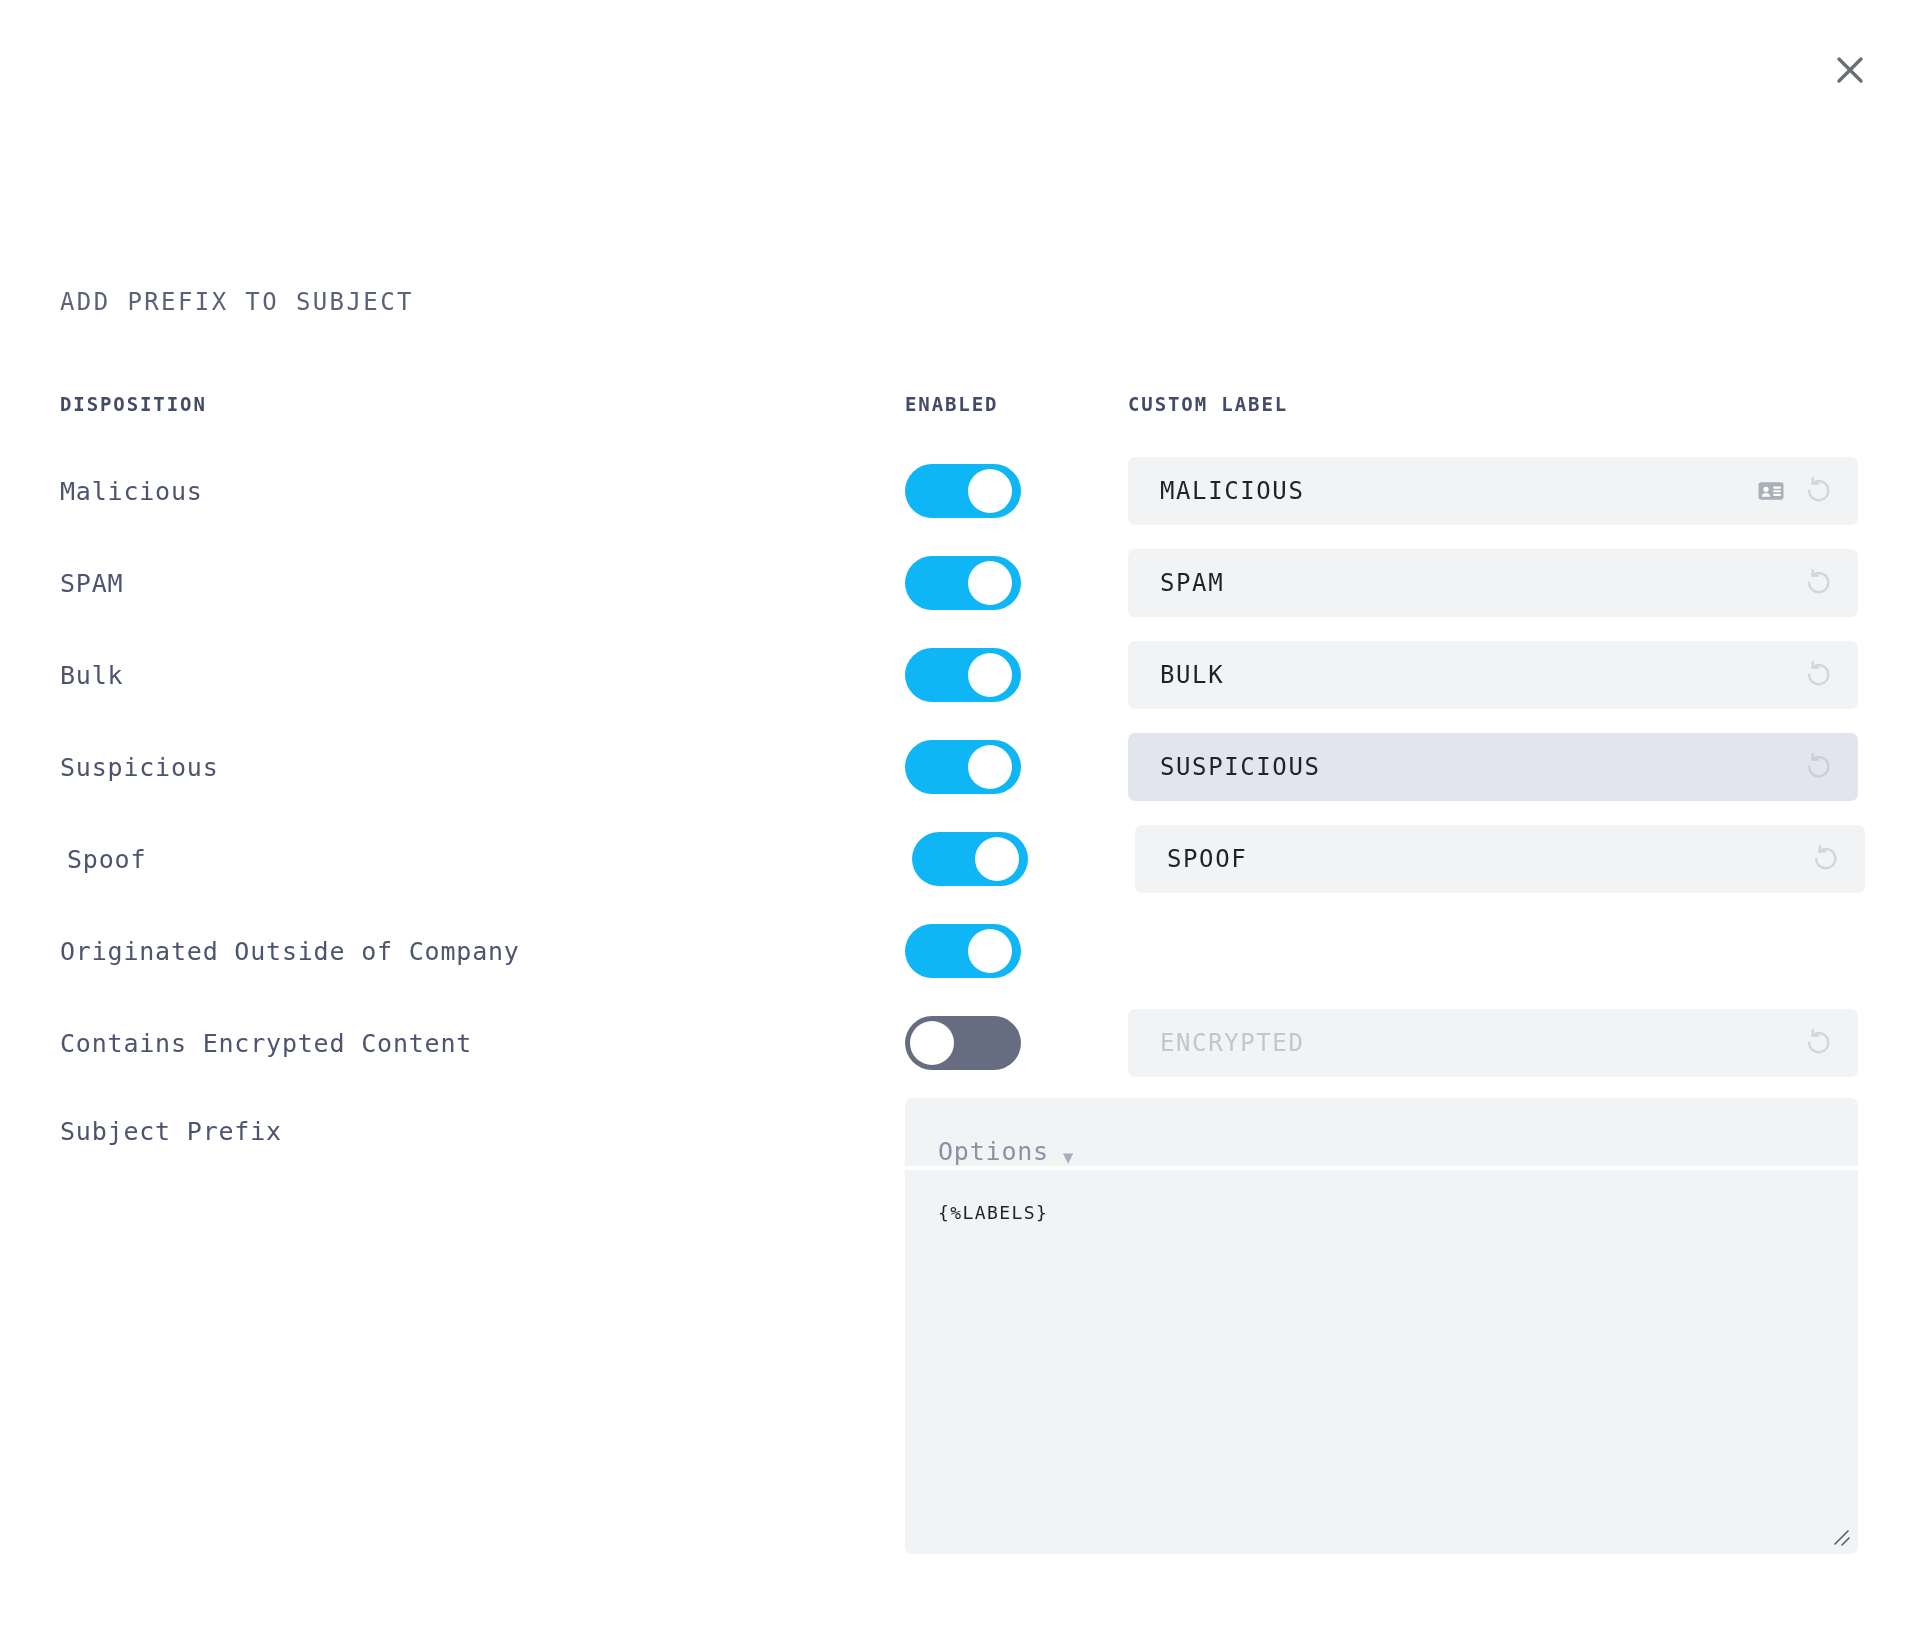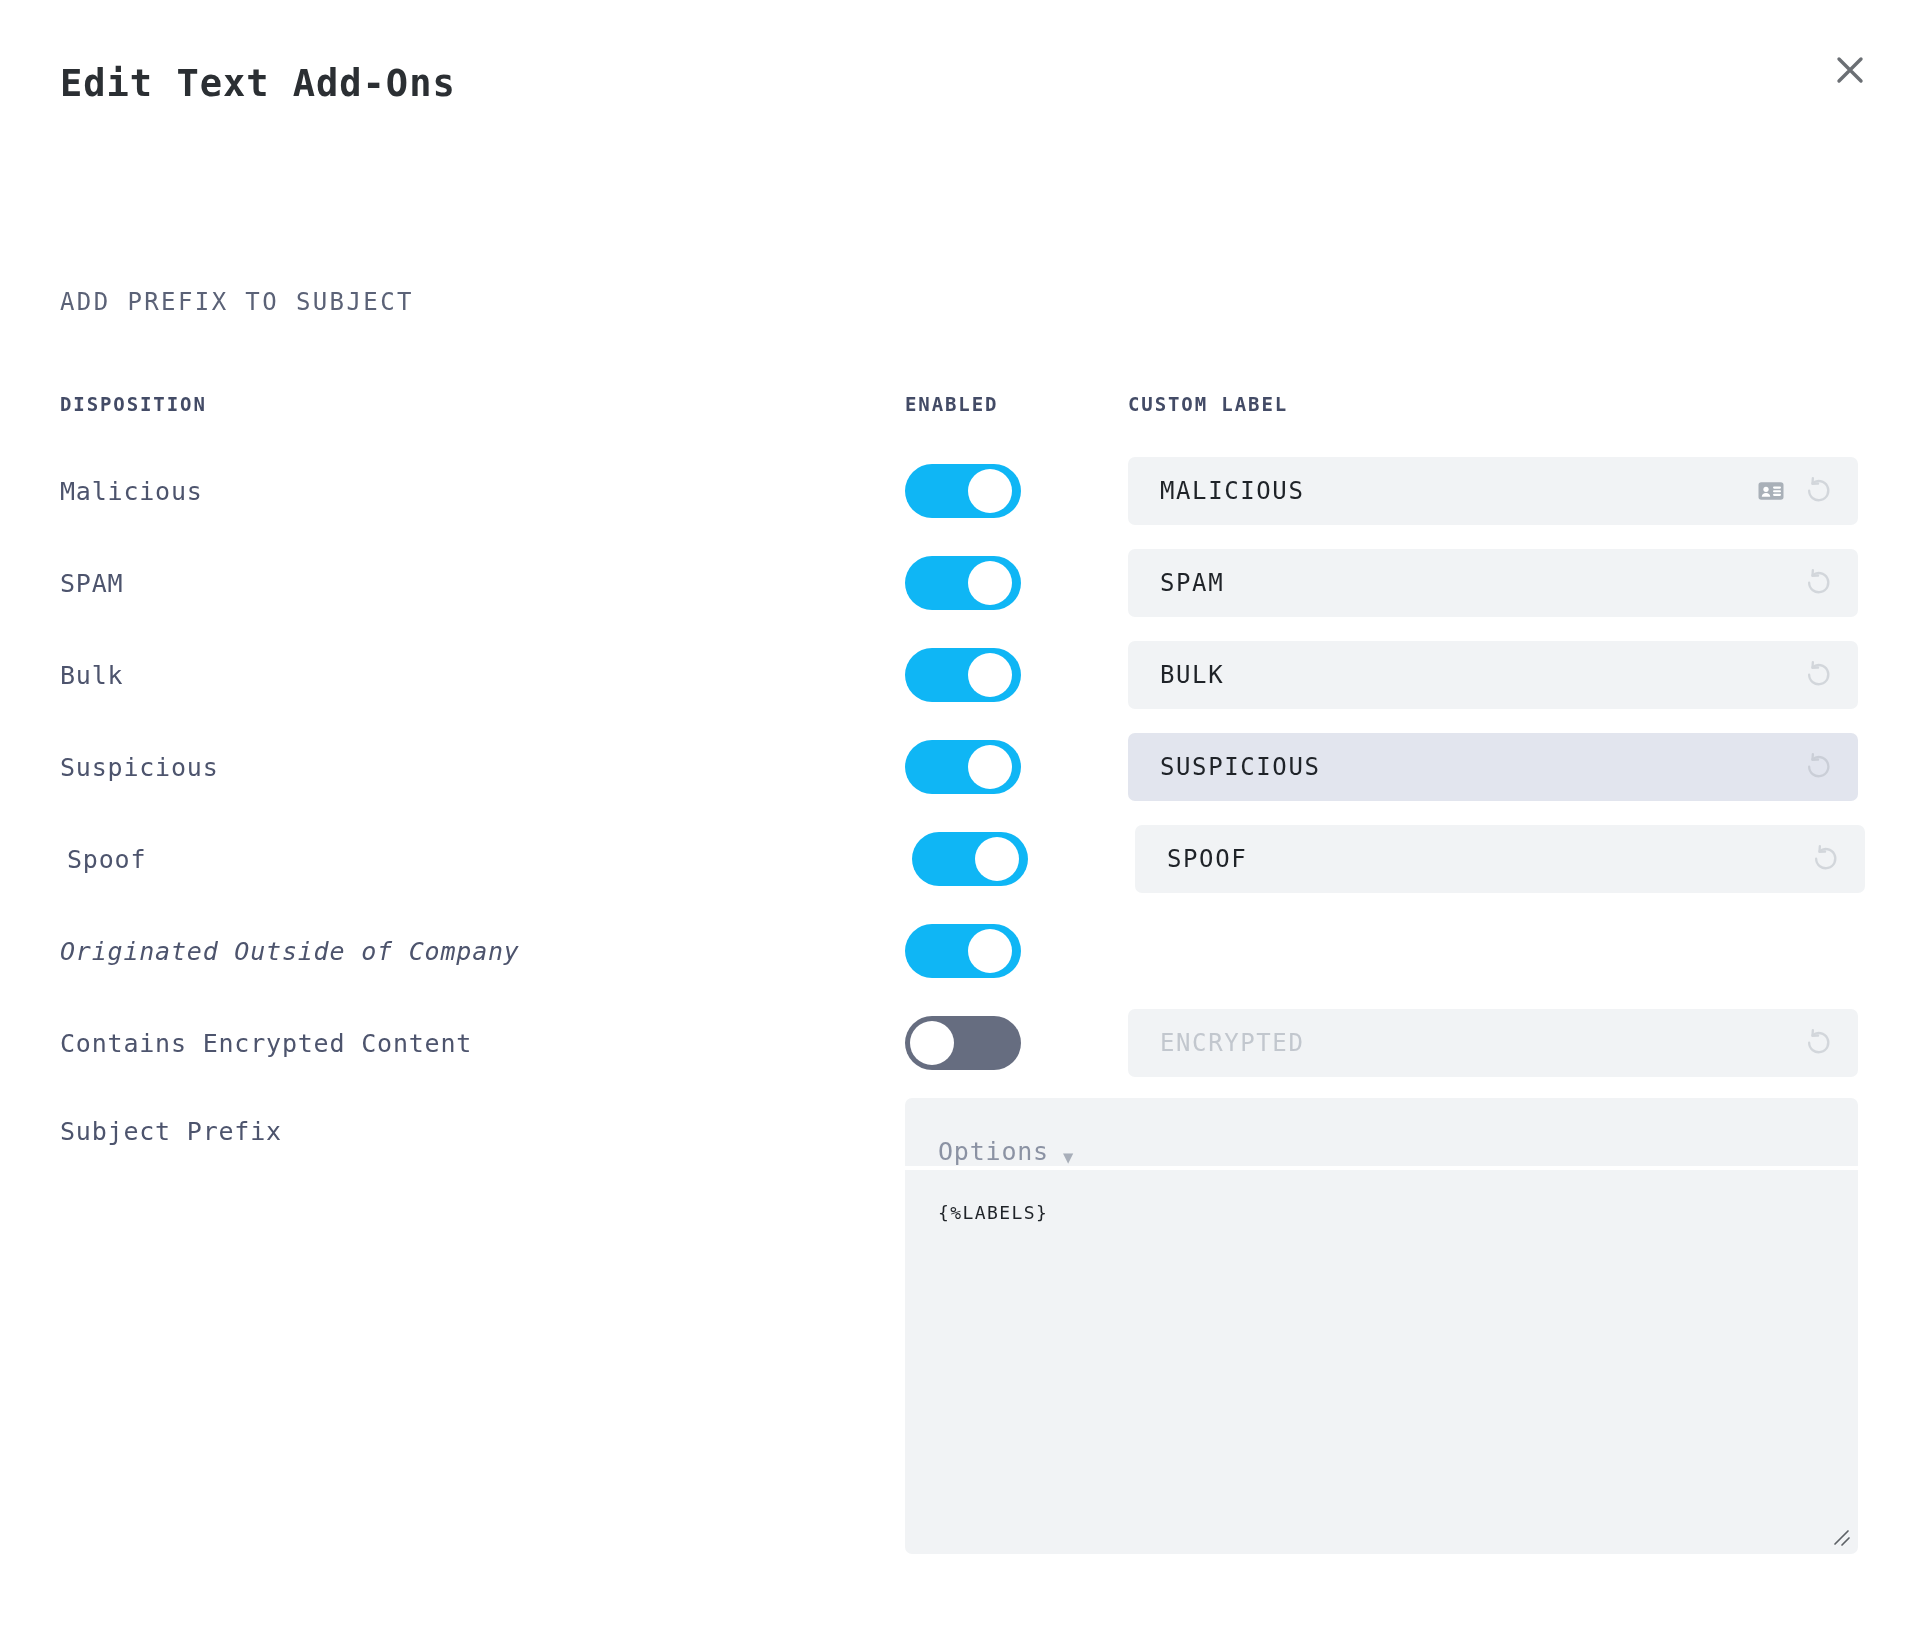--- a/index.html
+++ b/index.html
@@ -190,21 +190,20 @@
     width: 24px; height: 24px;
     cursor: nwse-resize;
   }
   .resize-handle svg { display: block; }
 </style>
 </head>
 <body>
 
 <div class="page">
 
-  <div class="modal-title">Edit Text Add-Ons</div>
 
   <div class="close-btn">
     <svg width="34" height="34" viewBox="0 0 34 34">
       <path d="M6 6 L28 28 M28 6 L6 28" stroke="#6b6f74" stroke-width="3.4" stroke-linecap="round" fill="none"></path>
     </svg>
   </div>
 
   <div class="section-header">ADD PREFIX TO SUBJECT</div>
 
   <div class="col-head disposition">DISPOSITION</div>
@@ -300,21 +299,21 @@
           <div class="field-icons">
             <div class="icon-btn dim">
               <svg width="32" height="32" viewBox="0 0 24 24">
                 <path d="M4.6 11.8a7.2 7.2 0 1 0 2.6-5.6" stroke="#aeb4bc" stroke-width="1.75" fill="none" stroke-linecap="round"></path>
                 <path d="M7.4 2.4 L7.1 6.6 L11.3 6.4" stroke="#aeb4bc" stroke-width="1.75" fill="none" stroke-linecap="round" stroke-linejoin="round"></path>
               </svg>
             </div>
           </div>
         </div>
       </div>
-      <div class="row" style="top: 905px; font-style: italic;">
+      <div class="row" style="top: 905px;">
         <div class="row-label">Originated Outside of Company</div>
         <div class="toggle">
           <div class="knob"></div>
         </div>
       </div>
       <div class="row" style="top: 997px;">
         <div class="row-label">Contains Encrypted Content</div>
         <div class="toggle off">
           <div class="knob"></div>
         </div>

